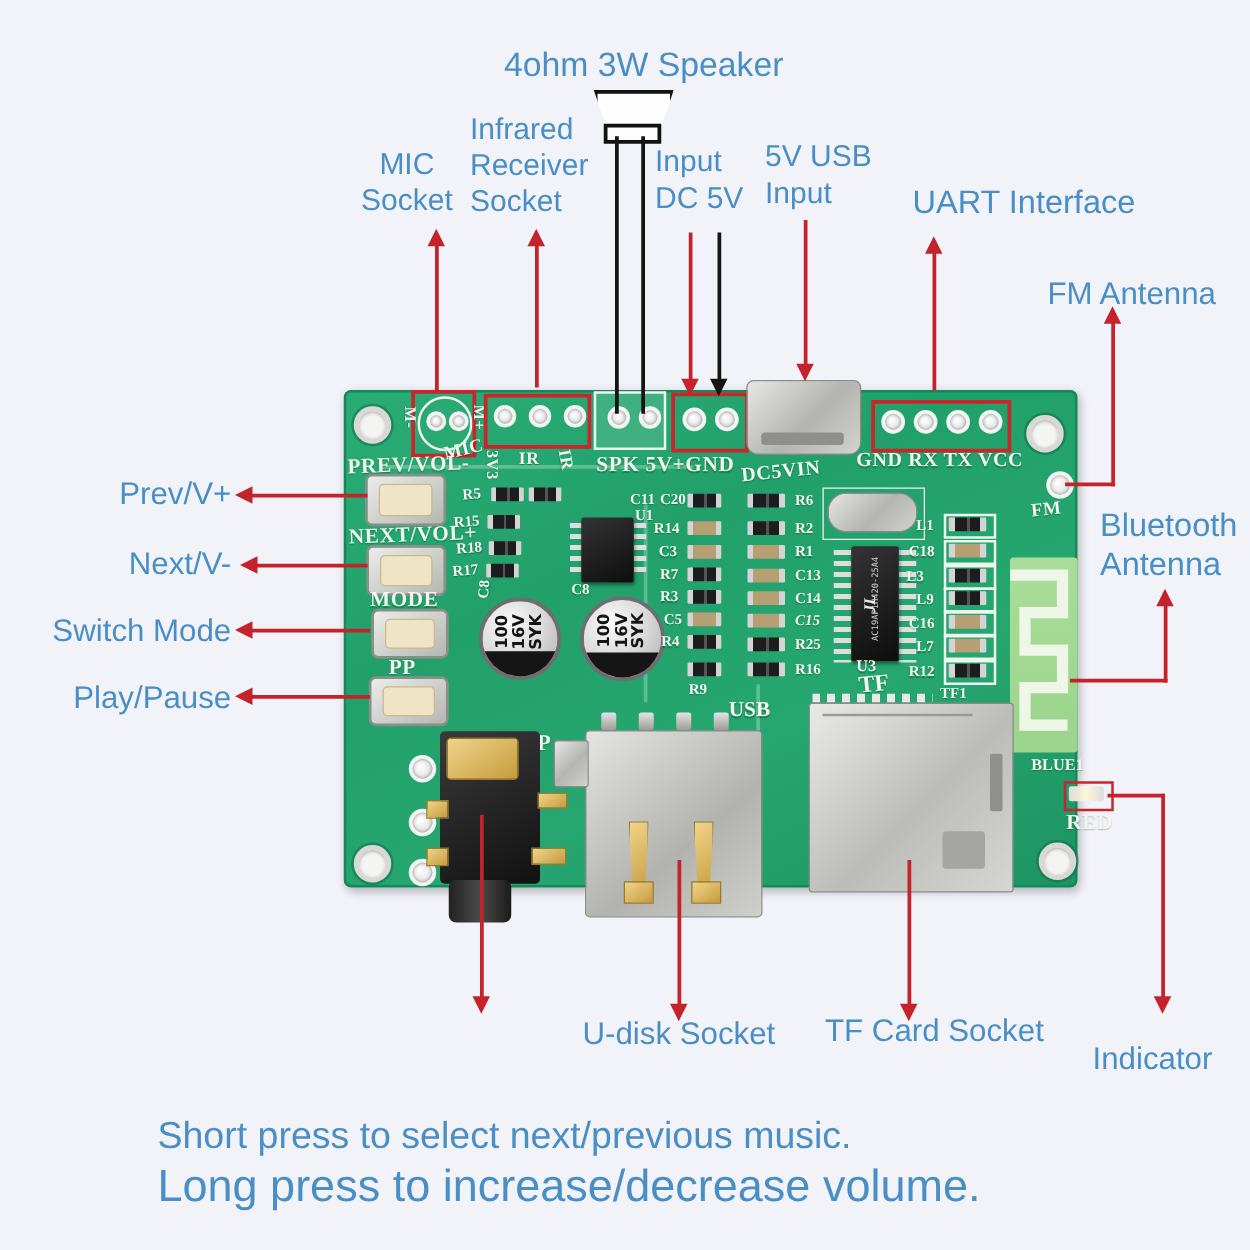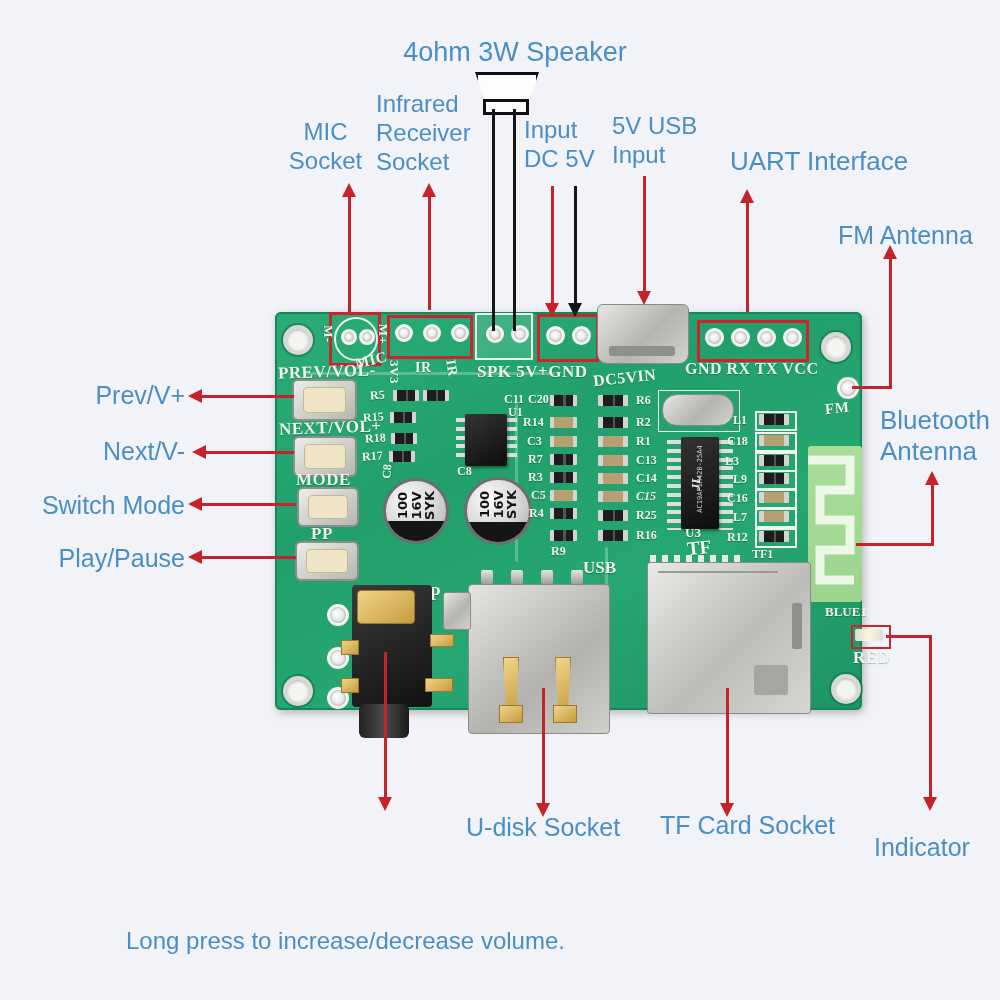--- a/index.html
+++ b/index.html
@@ -284,21 +284,22 @@
   <div class="lb" style="left:880px;top:405px;width:135px;font-size:26px;">Bluetooth
 Antenna</div>
   <div class="lb" style="left:55px;top:380px;width:130px;text-align:right;font-size:25px;">Prev/V+</div>
   <div class="lb" style="left:55px;top:436px;width:130px;text-align:right;font-size:25px;">Next/V-</div>
   <div class="lb" style="left:10px;top:490px;width:175px;text-align:right;font-size:25px;">Switch Mode</div>
   <div class="lb" style="left:20px;top:543px;width:165px;text-align:right;font-size:25px;">Play/Pause</div>
   <div class="lb" style="left:466px;top:812px;font-size:25px;">U-disk Socket</div>
   <div class="lb" style="left:660px;top:810px;font-size:25px;">TF Card Socket</div>
   <div class="lb" style="left:874px;top:812px;font-size:25px;margin-top:20px;">Indicator</div>
 
-  <div class="lb" style="left:126px;top:927px;font-size:24px;">Long press to increase/decrease volume.</div>
+  <div class="lb" style="left:126px;top:891px;font-size:30px;">Short press to select next/previous music.</div>
+  <div class="lb" style="left:126px;top:927px;font-size:36px;">Long press to increase/decrease volume.</div>
 
   <div class="ln" style="left:348px;top:194px;width:3px;height:118px;"></div>
   <div class="ah up" style="left:342px;top:183px;"></div>
 
   <div class="ln" style="left:428px;top:194px;width:3px;height:116px;"></div>
   <div class="ah up" style="left:422px;top:183px;"></div>
 
   <div class="ln" style="left:551px;top:186px;width:3px;height:120px;"></div>
   <div class="ah down" style="left:545px;top:303px;"></div>
   <div class="ln blk" style="left:574px;top:186px;width:3px;height:120px;"></div>

